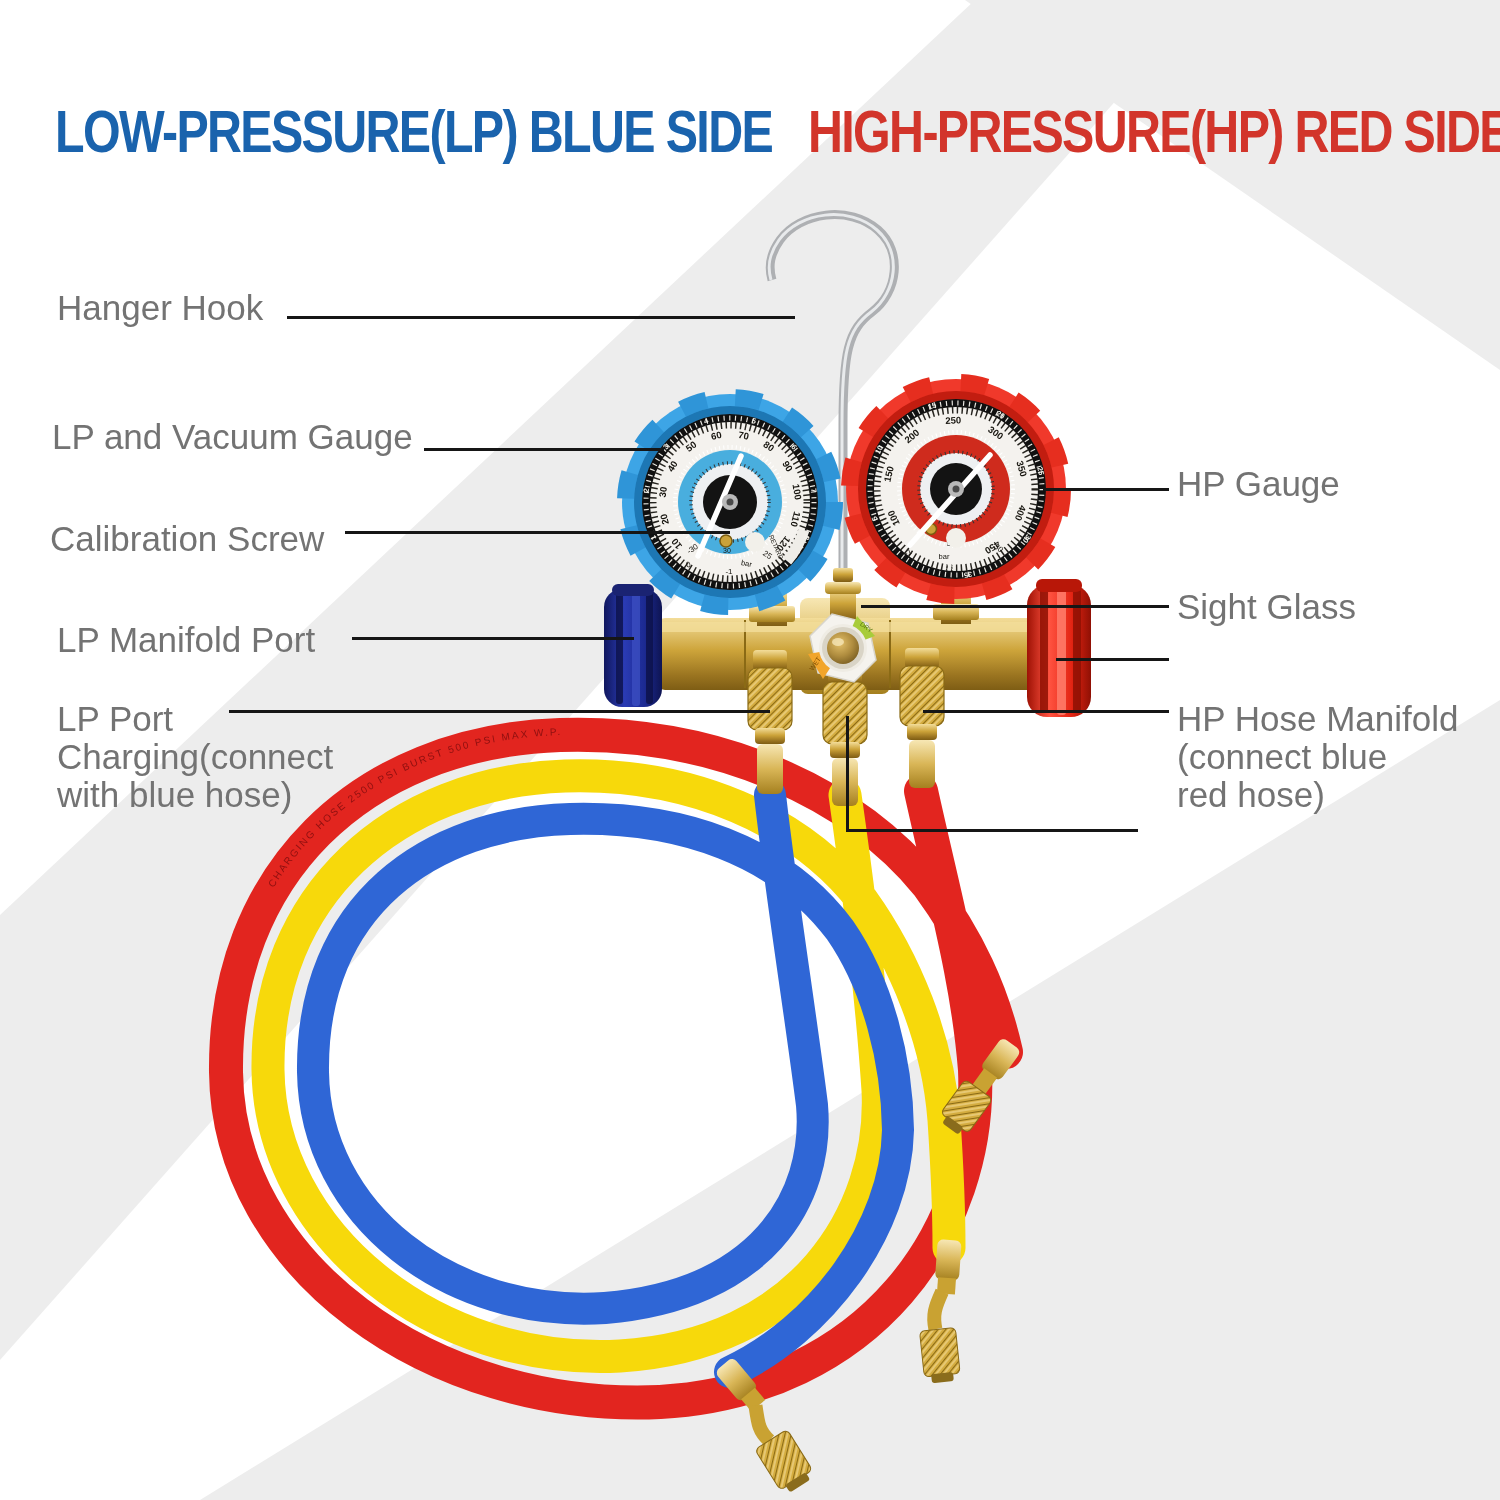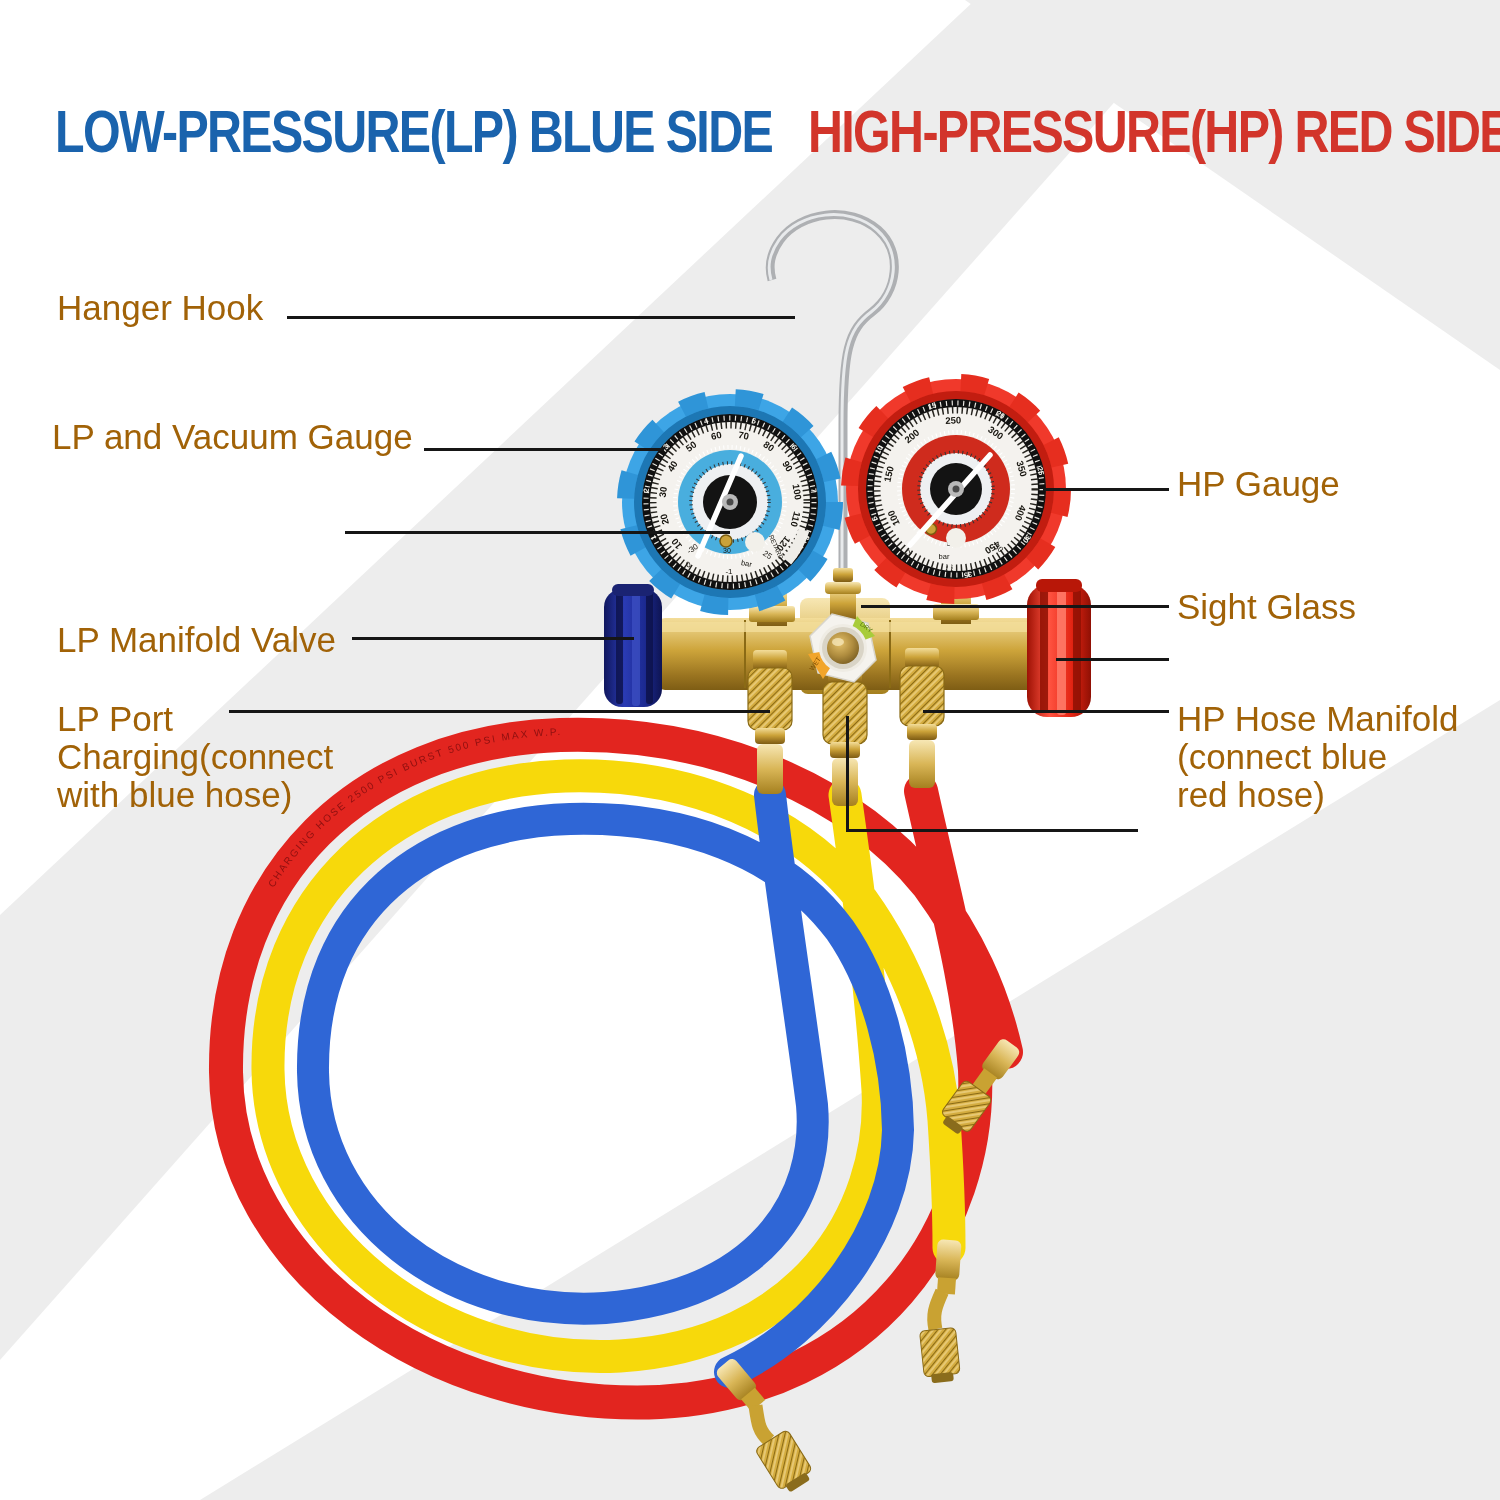--- a/index.html
+++ b/index.html
@@ -7,21 +7,21 @@
           font-family:"Liberation Sans", sans-serif;}
   .stripe{position:absolute;inset:0;background:#ededed;}
   #stripe-tr{clip-path:polygon(965px 0px,1500px 0px,1500px 370px);}
   #stripe-mid{clip-path:polygon(0px 915px,975px 0px,1205px 0px,0px 1360px);}
   #stripe-bot{clip-path:polygon(200px 1500px,1500px 700px,1500px 1500px);}
   svg{position:absolute;left:0;top:0;}
   .title{position:absolute;font-weight:800;font-size:59px;letter-spacing:-2px;
          transform:scaleX(.82);transform-origin:left top;white-space:nowrap;}
   #title-left{left:55px;top:98px;color:#1a63ad;}
   #title-right{left:808px;top:98px;color:#d2352b;}
-  .lbl{position:absolute;font-size:35px;color:#a16207;line-height:38px;white-space:pre;}
+  .lbl{position:absolute;font-size:35px;color:#737373;line-height:38px;white-space:pre;}
   .cl{position:absolute;background:#161616;height:3px;}
   .clv{position:absolute;background:#161616;width:3px;}
 </style>
 </head>
 <body>
 
 <div id="canvas">
 
   <div class="stripe" id="stripe-tr"></div>
   <div class="stripe" id="stripe-mid"></div>
@@ -300,21 +300,22 @@
       <circle cx="956" cy="489" r="8" fill="#b9b9b9"></circle>
       <circle cx="956" cy="489" r="3.5" fill="#4a4a4a"></circle>
     </g>
   </svg>
 
   <div class="title" id="title-left">LOW-PRESSURE(LP) BLUE SIDE</div>
   <div class="title" id="title-right">HIGH-PRESSURE(HP) RED SIDE</div>
 
   <div class="lbl" style="left:57px;top:289px">Hanger Hook</div>
   <div class="lbl" style="left:52px;top:418px">LP and Vacuum Gauge</div>
-  <div class="lbl" style="left:57px;top:621px">LP Manifold Valve</div>
+  <div class="lbl" style="left:50px;top:520px">Calibration Screw</div>
+  <div class="lbl" style="left:57px;top:621px">LP Manifold Port</div>
   <div class="lbl" style="left:57px;top:700px"><span>LP Port</span><br><span>Charging(connect</span><br><span>with blue hose)</span></div>
 
   <div class="lbl" style="left:1177px;top:465px">HP Gauge</div>
   <div class="lbl" style="left:1177px;top:588px">Sight Glass</div>
   <div class="lbl" style="left:1177px;top:700px"><span>HP Hose Manifold</span><br><span>(connect blue</span><br><span>red hose)</span></div>
 
   <div class="cl" style="left:287px;top:316px;width:508px"></div>
   <div class="cl" style="left:424px;top:448px;width:240px"></div>
   <div class="cl" style="left:345px;top:531px;width:385px"></div>
   <div class="cl" style="left:352px;top:637px;width:282px"></div>

